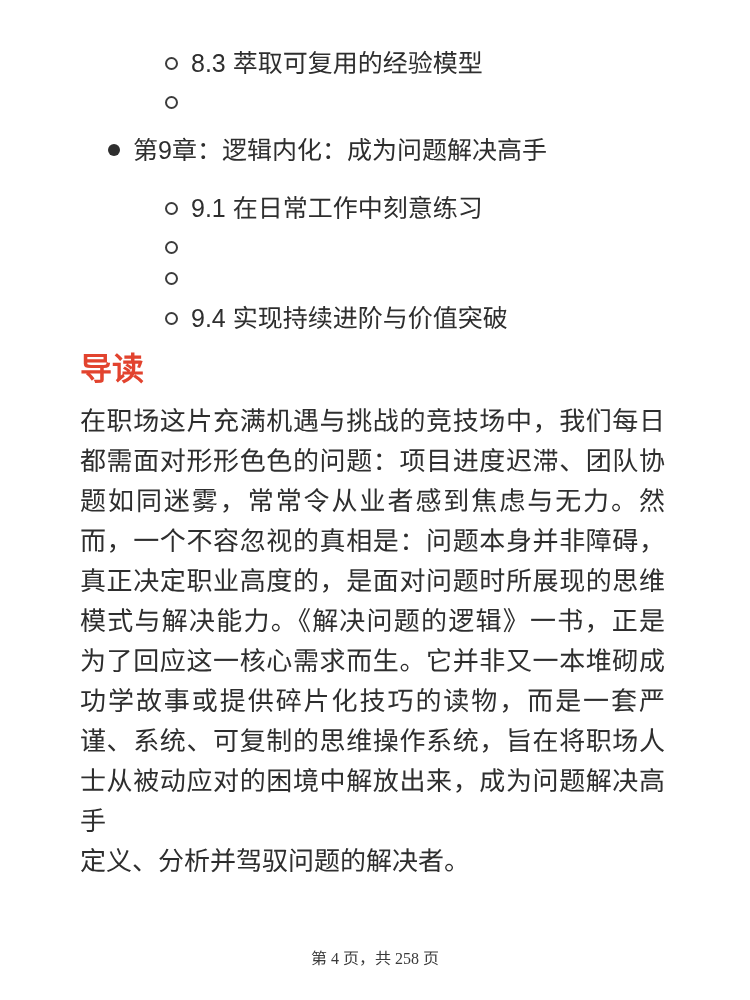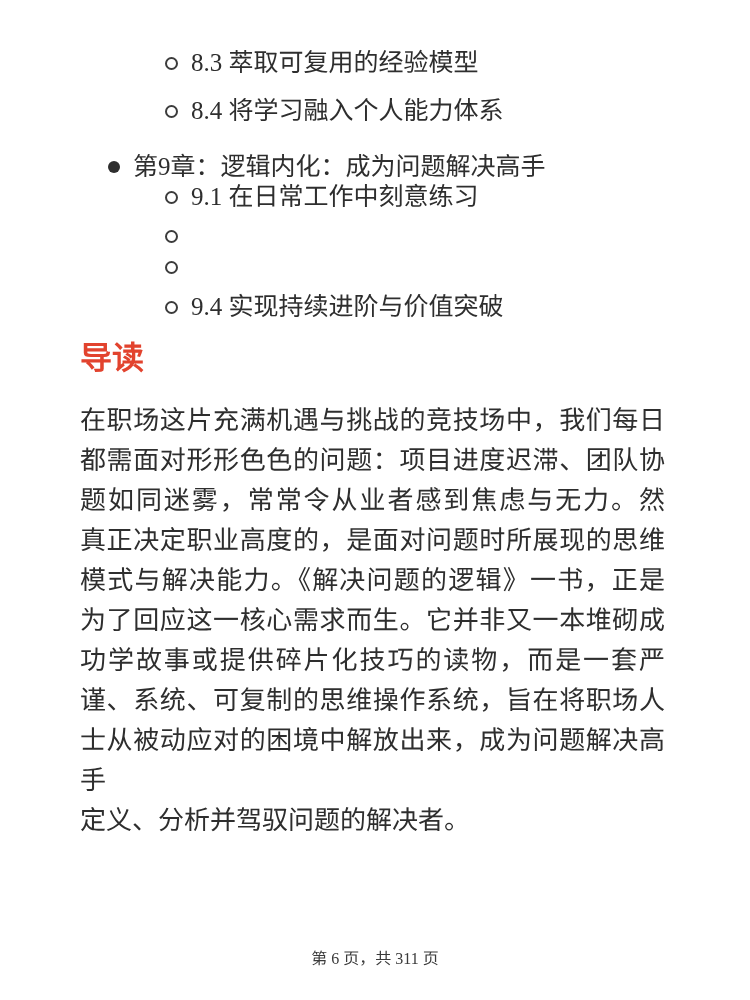--- a/index.html
+++ b/index.html
@@ -32,54 +32,53 @@
     line-height: 30px;
     color: #2e2e2e;
   }
   .toc-item.sub {
     padding-left: 165px;
     margin-bottom: 18px;
   }
   .toc-item.chapter {
     padding-left: 108px;
     margin-top: 26px;
+    margin-bottom: 28px;
   }
   .bullet {
     flex: 0 0 auto;
     border-radius: 50%;
     margin-right: 13px;
   }
   .bullet.hollow {
     width: 9px;
     height: 9px;
     border: 2px solid #3c3c3c;
     background: transparent;
   }
   .bullet.filled {
     width: 12px;
     height: 12px;
     background: #2e2e2e;
   }
   .toc-label {
     white-space: nowrap;
-    font-family: Liberation Serif, serif;
   }
 
   
   .intro-heading {
     margin: 16px 0 0 80px;
     font-size: 32px;
     line-height: 36px;
     font-weight: bold;
     color: #e2432e;
   }
   .intro-text {
-    margin: 26px 85px 0 80px;
+    margin: 14px 85px 0 80px;
     width: 585px;
-    font-family: Liberation Mono, monospace;
   }
   .intro-line {
     font-size: 26px;
     line-height: 40px;
     text-align: justify;
     text-align-last: justify;
     color: #2e2e2e;
   }
   .intro-line.last {
     text-align: right;
@@ -106,21 +105,20 @@
 
   <div class="toc">
 
     <div class="toc-item sub">
       <span class="bullet hollow"></span>
       <span class="toc-label">8.3 萃取可复用的经验模型</span>
     </div>
 
     <div class="toc-item sub">
       <span class="bullet hollow"></span>
-      <span class="toc-label">8.4 将学习融入个人能力体系</span>
     </div>
 
     <div class="toc-item chapter">
       <span class="bullet filled"></span>
       <span class="toc-label">第9章：逻辑内化：成为问题解决高手</span>
     </div>
 
     <div class="toc-item sub">
       <span class="bullet hollow"></span>
       <span class="toc-label">9.1 在日常工作中刻意练习</span>
@@ -140,24 +138,25 @@
     </div>
 
   </div>
 
   <h2 class="intro-heading" style="color: rgb(226, 67, 46);">导读</h2>
 
   <div class="intro-text">
     <div class="intro-line">在职场这片充满机遇与挑战的竞技场中，我们每日</div>
     <div class="intro-line">都需面对形形色色的问题：项目进度迟滞、团队协</div>
     <div class="intro-line">题如同迷雾，常常令从业者感到焦虑与无力。然</div>
+    <div class="intro-line">而，一个不容忽视的真相是：问题本身并非障碍，</div>
     <div class="intro-line">真正决定职业高度的，是面对问题时所展现的思维</div>
     <div class="intro-line">模式与解决能力。《解决问题的逻辑》一书，正是</div>
     <div class="intro-line">为了回应这一核心需求而生。它并非又一本堆砌成</div>
     <div class="intro-line">功学故事或提供碎片化技巧的读物，而是一套严</div>
     <div class="intro-line">谨、系统、可复制的思维操作系统，旨在将职场人</div>
     <div class="intro-line">士从被动应对的困境中解放出来，成为问题解决高手</div>
     <div class="intro-line last">定义、分析并驾驭问题的解决者。</div>
   </div>
 
-  <div class="footer">第 6 页，共 311 页</div>
+  <div class="footer">第 4 页，共 258 页</div>
 
 </div>
 
 </body></html>

